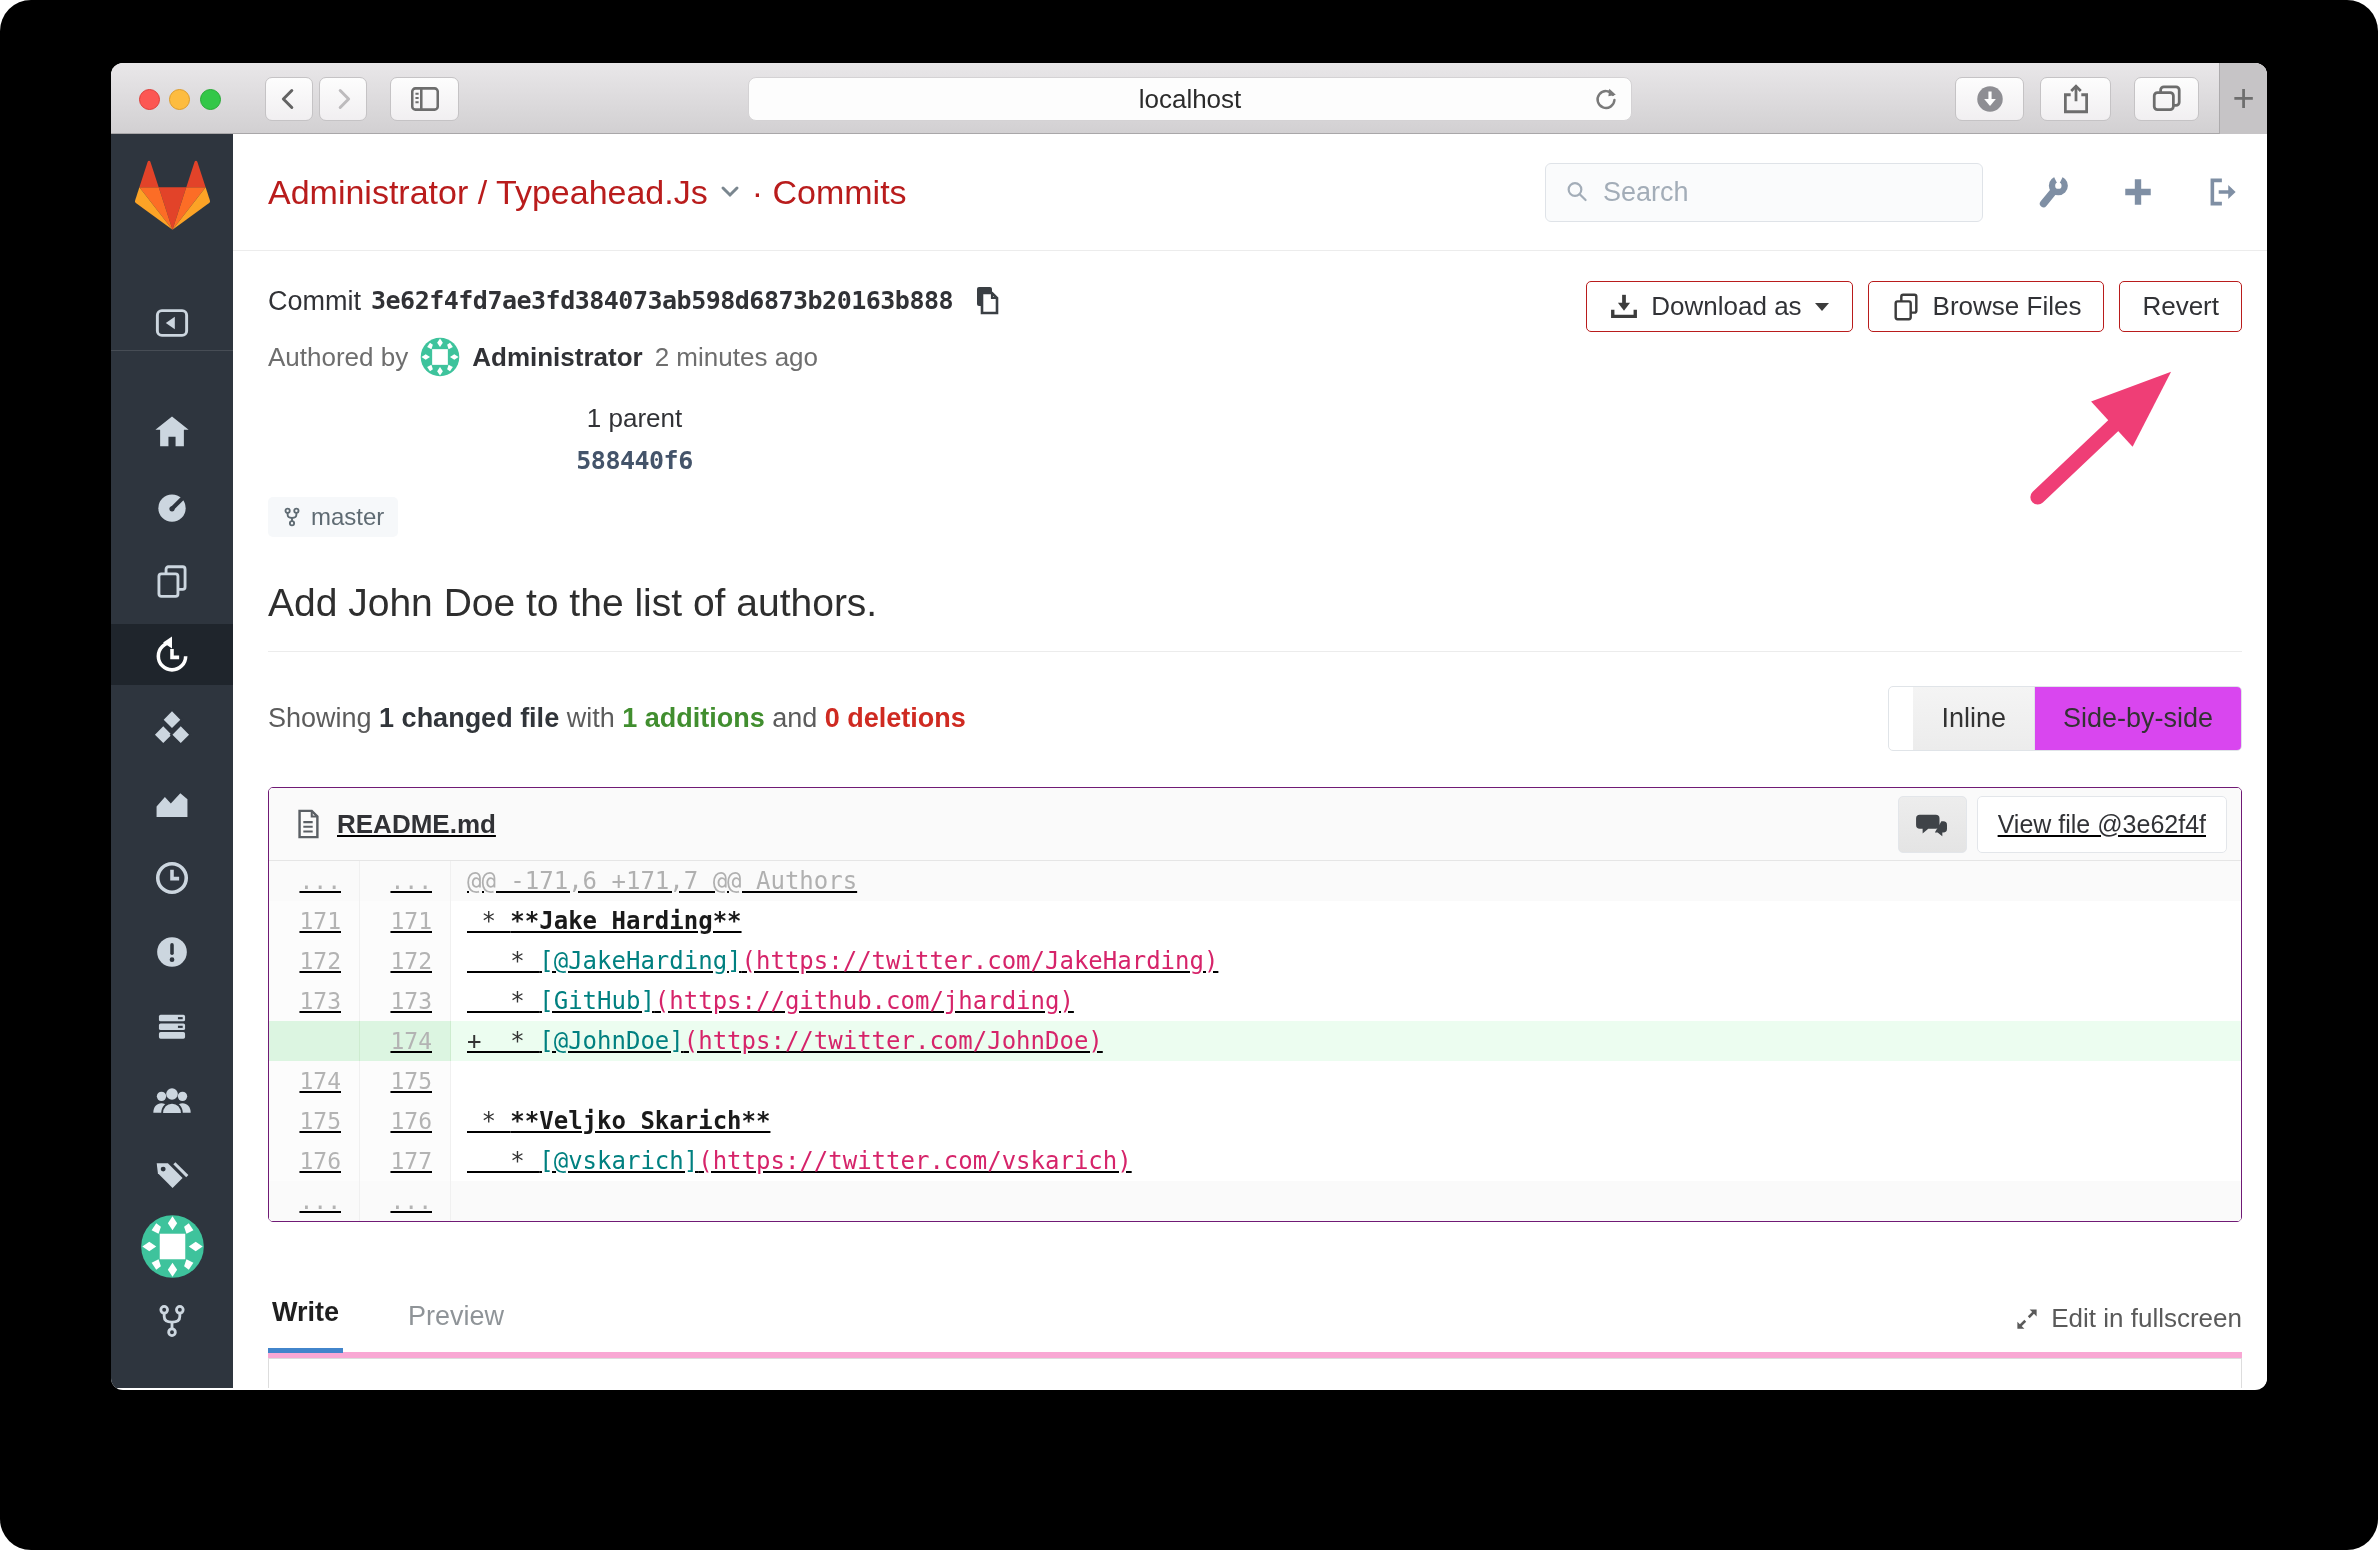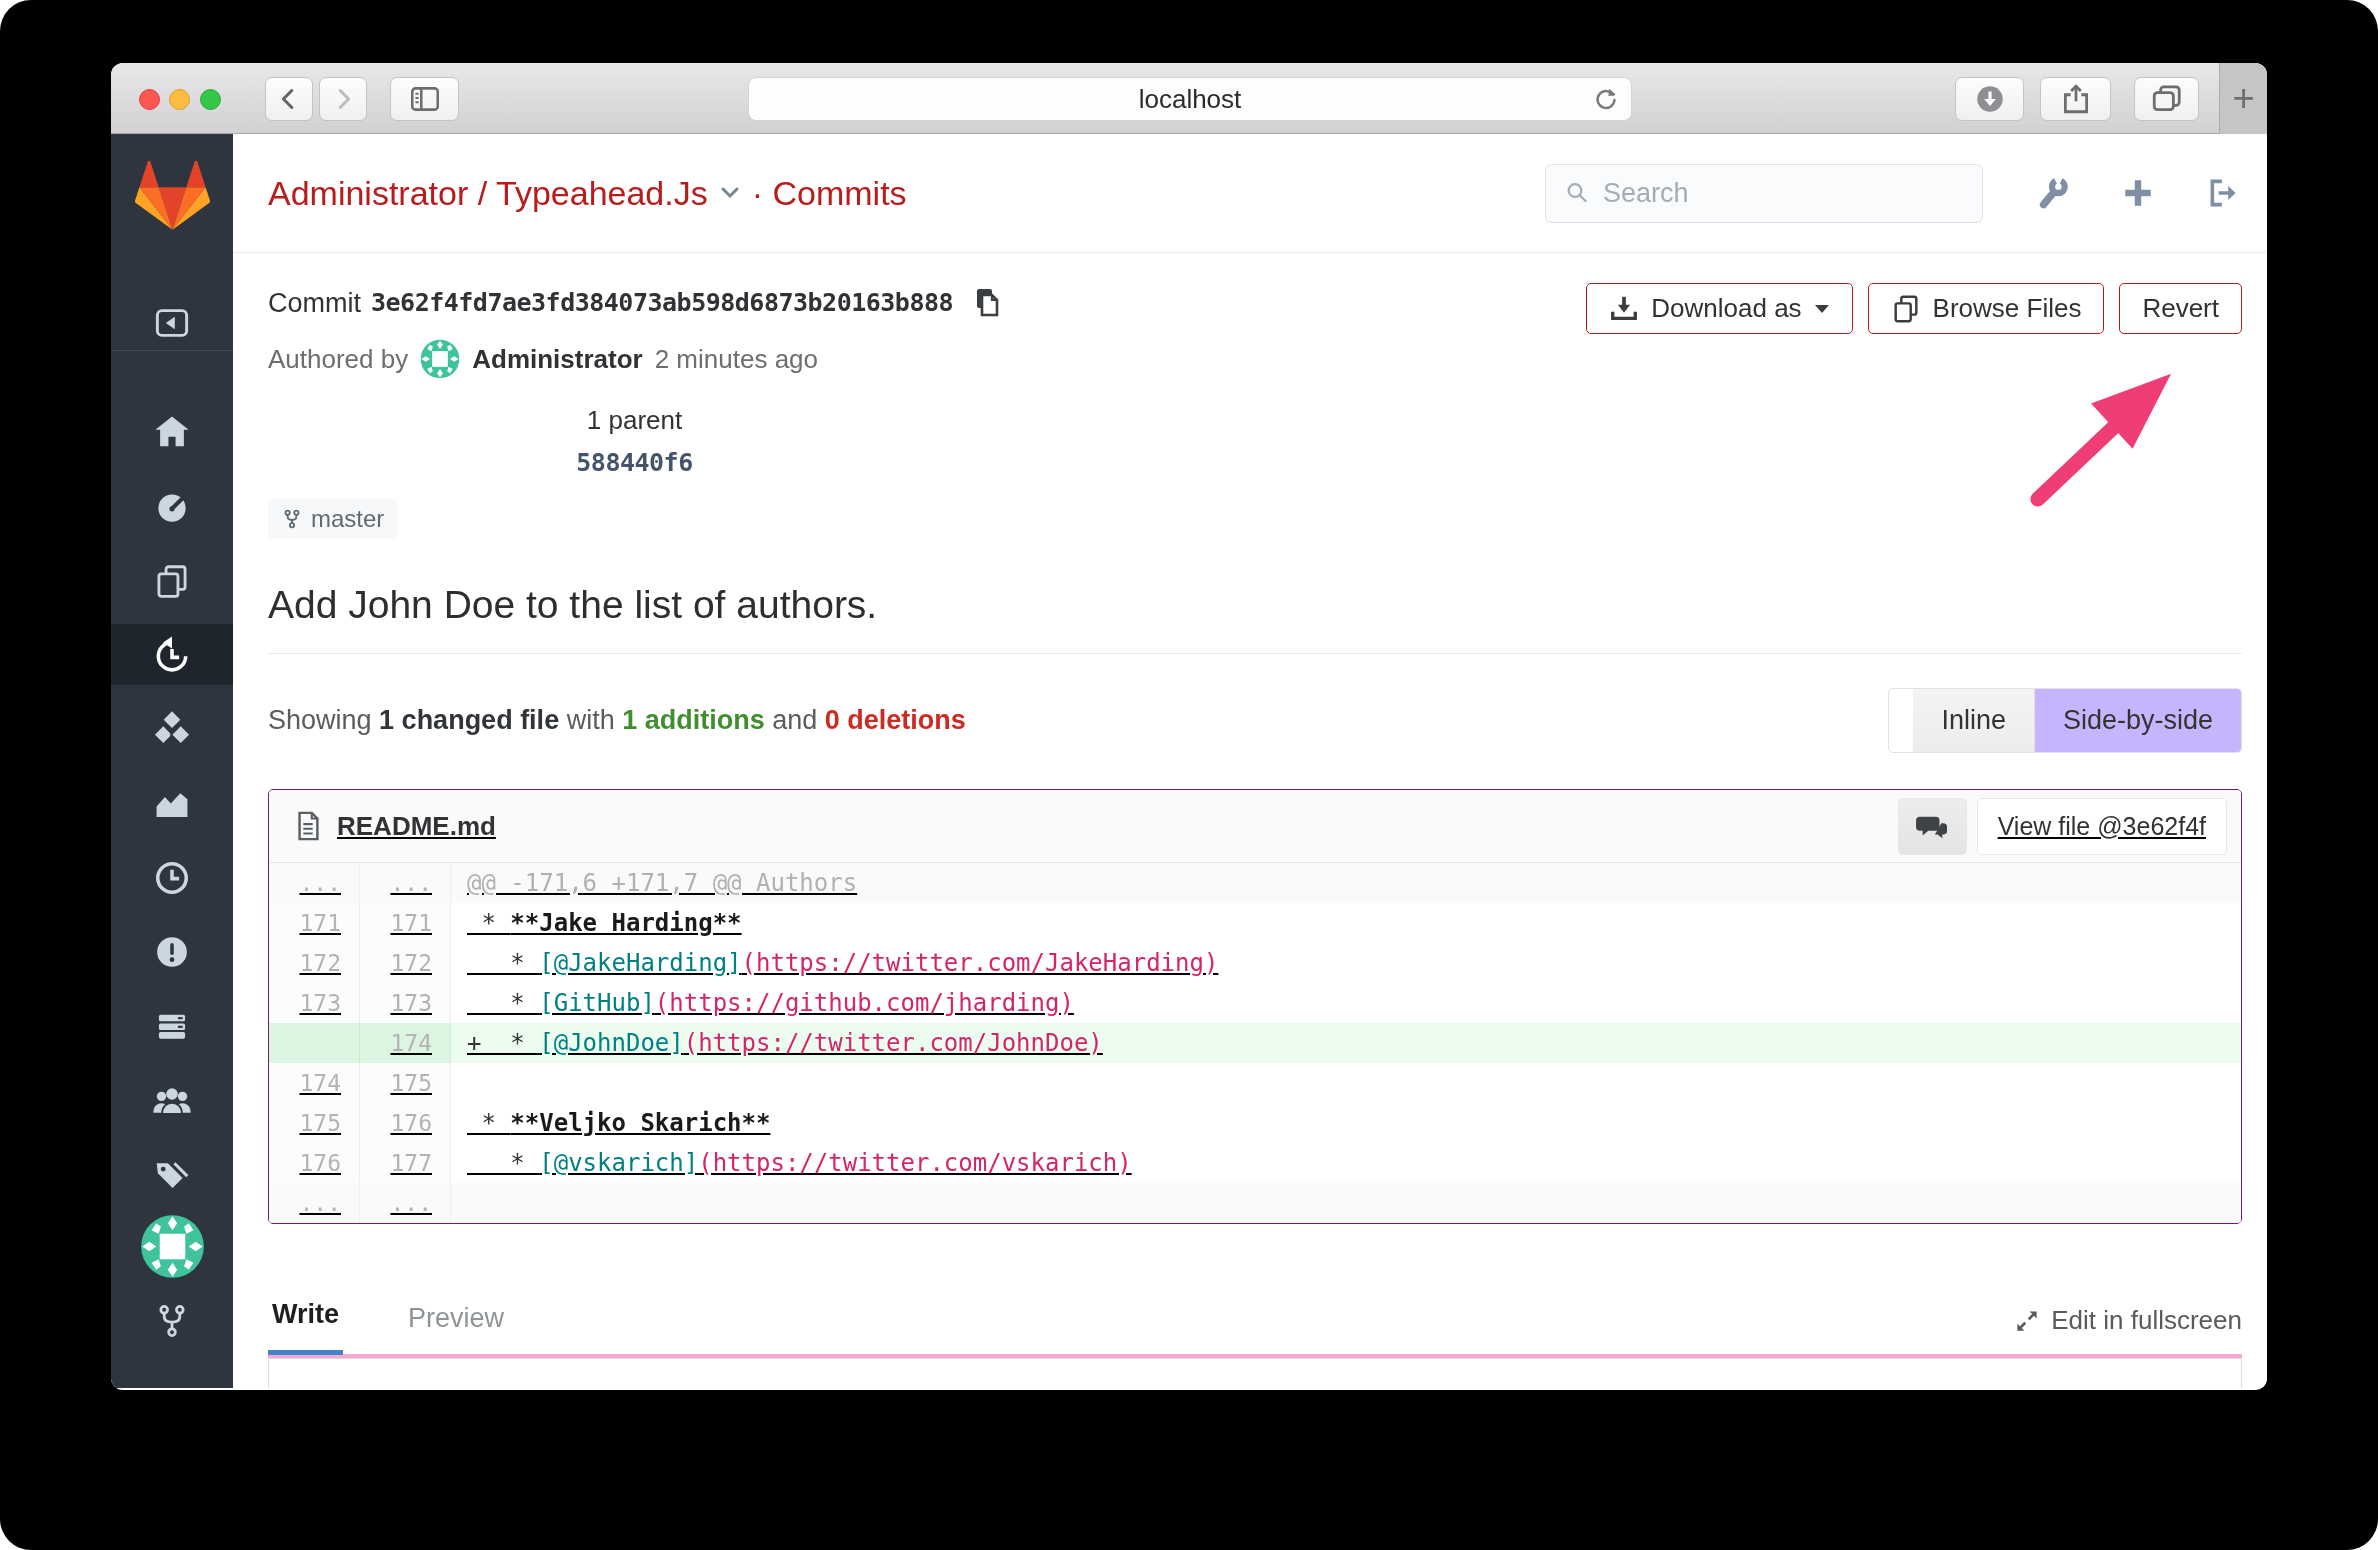--- a/index.html
+++ b/index.html
@@ -61,21 +61,21 @@
   .branch-badge { margin-top:22px; display:inline-flex; align-items:center; gap:9px; height:40px; padding:0 14px;
                   background:#f6f8fa; border-radius:5px; font-size:24px; color:#5f6b73; }
   .commit-title { margin-top:44px; font-size:39px; font-weight:500; color:#2e2e2e; }
   .rule { margin-top:26px; border-top:1px solid #ececec; }
   .changes-row { margin-top:34px; display:flex; align-items:center; }
   .changes-text { font-size:27px; color:#5c5c5c; }
   .changes-text b { color:#31353a; }
   .changes-text .green { color:#418e2f; font-weight:bold; }
   .changes-text .red { color:#cf2a21; font-weight:bold; }
   .toggle { margin-left:auto; display:flex; border:1px solid #e0e4e8; border-radius:5px; overflow:hidden; height:65px; }
-  .toggle .seg { display:flex; align-items:center; padding:0 28px; font-size:27px; color:#333; background:#c4b5fd; }
+  .toggle .seg { display:flex; align-items:center; padding:0 28px; font-size:27px; color:#333; background:#d946ef; }
   .toggle .seg.on { background:linear-gradient(#f4f4f4,#ececec); border-right:1px solid #e0e4e8;margin-left:24px; }
 
   
   .diff-card { margin-top:36px; border:1px solid #701a75; border-radius:5px; overflow:hidden;text-decoration:underline; }
   .diff-header { height:73px; background:#fafafa; border-bottom:1px solid #e5e5e5; display:flex; align-items:center; padding:0 14px 0 24px; }
   .file-name { font-size:26px; font-weight:bold; color:#313236; margin-left:14px; }
   .diff-header-right { margin-left:auto; display:flex; gap:10px; }
   .mini-btn { height:57px; border:1px solid #e3e6ea; border-radius:5px; background:#fff; display:flex; align-items:center; justify-content:center; font-size:25px; color:#313236; padding:0 20px; }
   .mini-btn.pressed { background:linear-gradient(#ededed,#e4e4e4); width:69px; padding:0; }
   .diff-table { background:#fff; font-family:"DejaVu Sans Mono",monospace; font-size:24px; }
@@ -86,21 +86,21 @@
   .drow.match .lno, .drow.match .lcode { background:#fafafa; color:#b3b3b3; }
   .drow.add .lno { background:#dcf5e1; border-right-color:#cdeccf; }
   .drow.add .lcode { background:#ecfdf0; }
   .c-p { color:#333; }
   .c-b { color:#1a1a1a; font-weight:bold; }
   .c-t { color:#008080; }
   .c-r { color:#d6246a; }
   .c-hunk { color:#b0b0b0; }
 
   
-  .form-row { margin-top:61px; display:flex; align-items:flex-end; border-bottom:4px solid #f9a8d4;text-align:center; }
+  .form-row { margin-top:61px; display:flex; align-items:flex-end; border-bottom:6px solid #f9a8d4;text-align:center; }
   .tab { font-size:27px; padding:14px 4px 20px; margin-right:61px; color:#8f9498; }
   .tab.on { color:#1f1f1f; font-weight:bold; border-bottom:5px solid #4285cb; margin-bottom:-1px; }
   .fullscreen-link { margin-left:auto; display:flex; align-items:center; gap:10px; font-size:26px; color:#5a5a5a; padding-bottom:18px; }
   .textarea-sliver { height:30px; border:1px solid #ddd; border-bottom:none; background:#fff; }
 
   .arrow-svg { position:absolute; left:1777px; top:103px; pointer-events:none; z-index:5; }
 </style>
 </head>
 <body>
 

